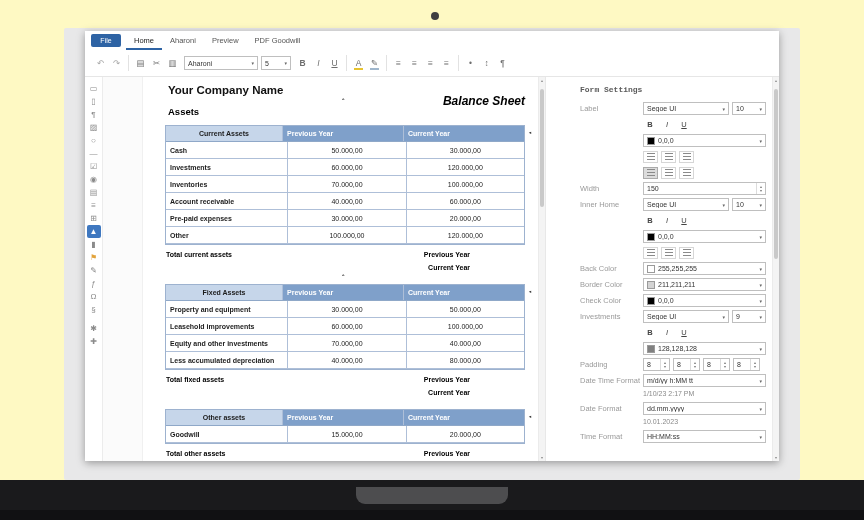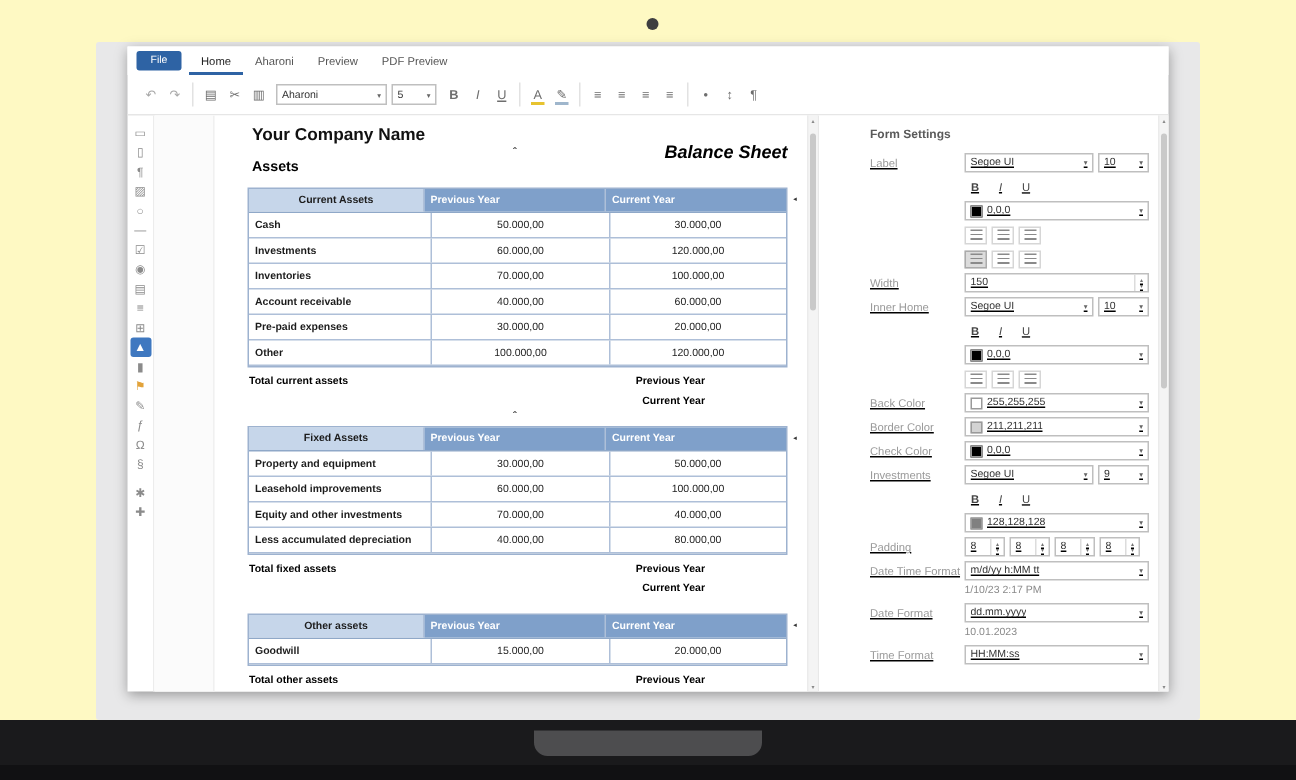--- a/index.html
+++ b/index.html
@@ -87,22 +87,22 @@
   .total-row .total-label { flex:1; padding-left:1px; }
   .total-row.second { justify-content:flex-end; margin-top:0; }
 
   .v-scroll { flex:0 0 7px; background:#f4f4f4; position:relative; border-left:1px solid #ebebeb; }
   .v-thumb { position:absolute; left:1px; right:1px; background:#c9c9c9; border-radius:2px; }
   .v-arrow { position:absolute; left:0; right:0; text-align:center; font-size:4px; color:#8a8a8a; }
   .v-arrow.up { top:1px; } .v-arrow.down { bottom:1px; }
 
   
   .panel { flex:0 0 227px; border-left:1px solid #e8e8e8; padding-top:6px; overflow:hidden; background:#fff; }
-  .panel-title { margin:2px 0 8px 34px; font-size:8px; font-weight:bold; color:#5a5a5a; }
-  .p-row { display:flex; align-items:center; margin:0 6px 3px 34px; height:13px;text-decoration:underline; }
+  .panel-title { margin:2px 0 8px 34px; font-size:8px; font-weight:bold; color:#5a5a5a;font-family:Liberation Mono, monospace; }
+  .p-row { display:flex; align-items:center; margin:0 6px 3px 34px; height:13px; }
   .p-label { flex:0 0 63px; color:#9a9a9a; font-size:7.5px; }
   .p-ctrl { flex:1; display:flex; align-items:center; gap:3px; min-width:0; }
   .p-ctrl .combo { height:13px; }
   .grow { flex:1; min-width:0; }
   .szc { flex:0 0 34px; }
   .swatch { width:8px; height:8px; border:1px solid #9a9a9a; margin-right:3px; flex:0 0 auto; }
   .fbtn { width:14px; height:13px; display:flex; align-items:center; justify-content:center;
           font-size:7.5px; color:#444; }
   .fbtn.b { font-weight:bold; } .fbtn.i { font-style:italic; } .fbtn.u { text-decoration:underline; }
   .abtn { width:15px; height:12px; border:1px solid #d6d6d6; background:#fff; display:flex;
@@ -127,21 +127,21 @@
   <div class="screen">
 
     <div class="app-window">
 
       <div class="tab-bar">
         <div class="file-btn">File</div>
         <div class="tabs">
             <div class="tab active">Home</div>
             <div class="tab">Aharoni</div>
             <div class="tab">Preview</div>
-            <div class="tab">PDF Preview</div>
+            <div class="tab">PDF Goodwill</div>
           </div>
       </div>
 
       <div class="toolbar">
         <span class="igroup">
             <span class="ticon" style="color: rgb(168, 168, 168);">↶</span>
             <span class="ticon" style="color: rgb(168, 168, 168);">↷</span>
           </span>
         <span class="sep"></span>
         <span class="igroup">

